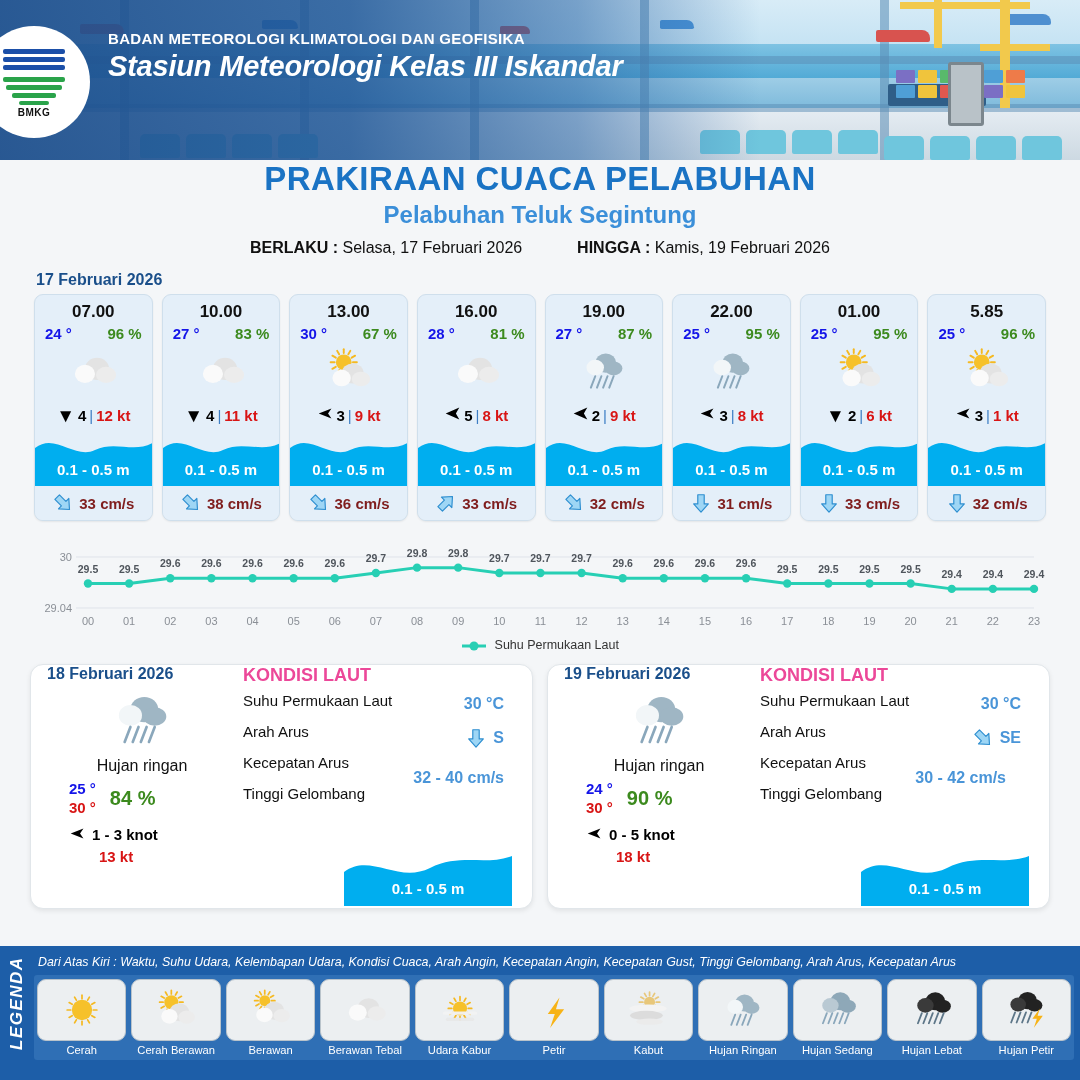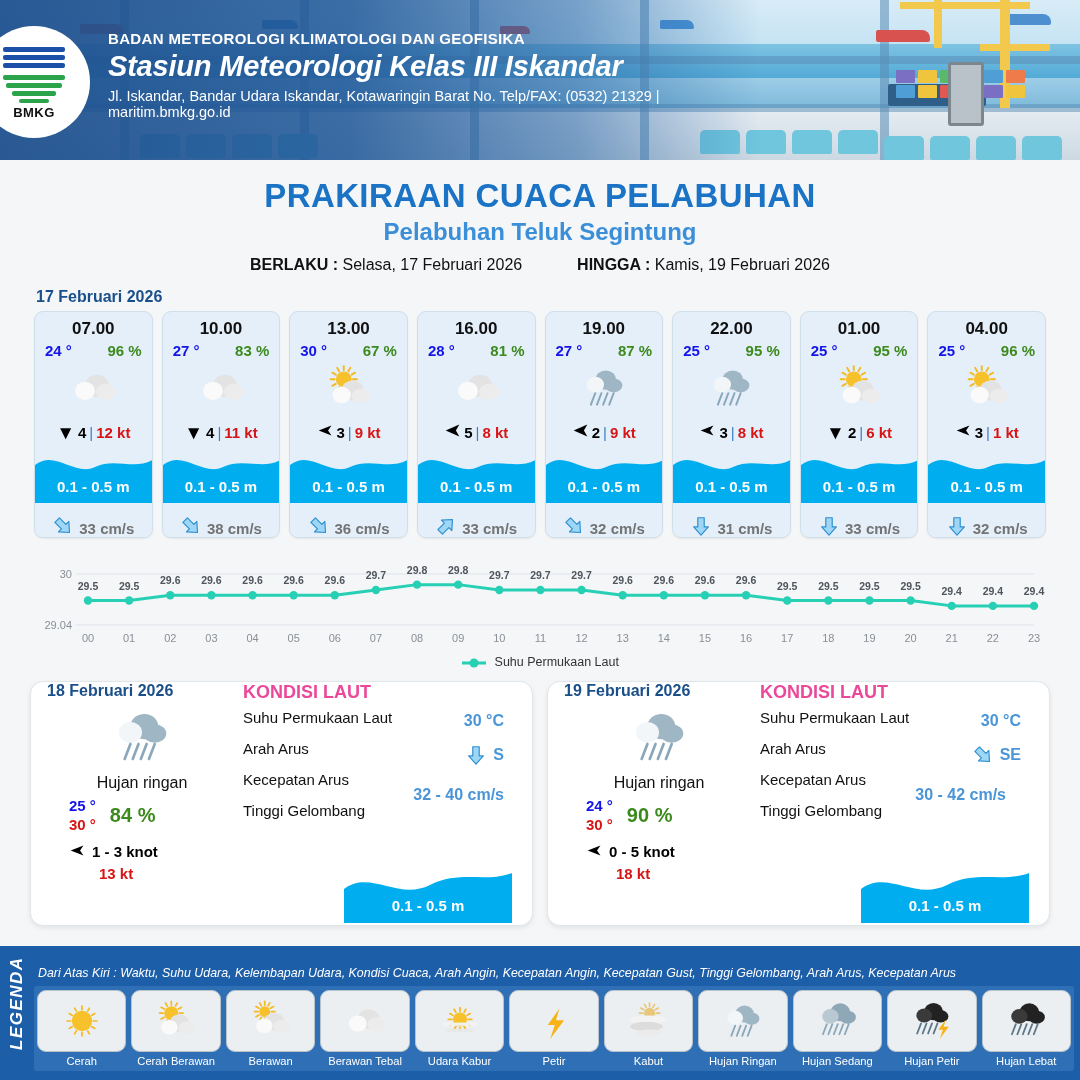--- a/index.html
+++ b/index.html
@@ -42,29 +42,29 @@
      background: linear-gradient(90deg, rgba(28,78,140,.93) 0%, rgba(33,88,152,.86) 46%,
                  rgba(40,100,165,.55) 76%, rgba(40,100,165,0) 100%); }
   .logo-badge {
     position:absolute; left:-22px; top:26px; width:112px; height:112px;
     background:#fff; border-radius:56px;
     display:flex; flex-direction:column; align-items:center; justify-content:center;
   }
   .logo-circle { width:62px; height:58px; position:relative; }
   .lg-arc { position:absolute; left:0; background:#1b4fa8; border-radius:2px; }
   .lg-grn { position:absolute; left:0; background:#2aa34a; border-radius:2px; }
-  .logo-text { font-size:13px; font-weight:bold; letter-spacing:.5px; color:#111; margin-top:2px; }
+  .logo-text { font-size:10px; font-weight:bold; letter-spacing:.5px; color:#111; margin-top:2px; }
 
   .hdr-txt { position:absolute; left:108px; top:30px; width:640px; color:#fff; }
   .hdr-l1 { font-size:15px; font-weight:bold; letter-spacing:.35px; margin-bottom:3px; }
   .hdr-l2 { font-size:29px; font-weight:bold; letter-spacing:-.2px; margin-bottom:5px;font-style:italic; }
   .hdr-l3 { font-size:14.5px; }
 
   
-  .title-main { text-align:center; margin-top:17px; font-size:33px; font-weight:bold;
+  .title-main { text-align:center; font-size:33px; font-weight:bold;
                 color:#1a73c4; letter-spacing:.4px; }
   .title-sub { text-align:center; margin-top:3px; font-size:24px; font-weight:bold; color:#3b8fd9; }
   .valid-row { text-align:center; margin-top:10px; font-size:16px; color:#111; }
   .valid-row b { font-weight:bold; }
   .valid-gap { display:inline-block; width:46px; }
 
   
   .date-label { margin:14px 0 5px 36px; font-size:16px; font-weight:bold; color:#1a4f8a; }
 
   
@@ -82,22 +82,22 @@
   .c-wind { display:flex; align-items:center; justify-content:center; gap:3px;
             height:30px; font-size:15px; font-weight:bold; }
   .wd-arrow { font-size:19px; color:#000; line-height:1; display:inline-block; }
   .w-num { color:#000; }
   .w-sep { color:#3d7ec4; font-weight:normal; }
   .w-kt { color:#d81515; }
   .c-wave { position:relative; height:56px; }
   .c-wave svg { position:absolute; left:0; top:0; }
   .c-wave-txt { position:absolute; left:0; bottom:8px; width:100%; text-align:center;
                 font-size:15px; font-weight:bold; color:#fff; }
-  .c-cur { display:flex; align-items:flex-end; justify-content:center; gap:5px;
-           height:34px; font-size:15px; font-weight:bold; color:#737373; background:#e4eff9; }
+  .c-cur { display:flex; align-items:center; justify-content:center; gap:5px;
+           height:34px; font-size:15px; font-weight:bold; color:#7f1d1d; background:#e4eff9; }
 
   
   .chart-wrap { margin:10px 30px 0 30px; height:105px; position:relative; }
   .chart-legend { text-align:center; font-size:12.5px; color:#333; margin-top:2px; }
   .lg-dot { display:inline-block; vertical-align:middle; margin-right:4px; }
 
   
   .days { display:flex; gap:14px; padding:12px 30px 0; }
   .day {
     flex:1; background:#fff; border:1px solid #e1e6ea; border-radius:13px;
@@ -125,21 +125,21 @@
                    font-size:15px; font-weight:bold; color:#fff; }
 
   
   .legend { position:absolute; left:0; bottom:0; width:1080px; height:134px;
             background:#1d5ea8; display:flex; }
   .leg-side { width:34px; background:#1d5ea8; position:relative; }
   .leg-side span { position:absolute; left:-33px; top:44px; width:100px;
     transform:rotate(-90deg); color:#fff; font-size:17px; font-weight:bold;
     font-style:italic; letter-spacing:1.5px; }
   .leg-body { flex:1; padding:4px 6px 0 0; }
-  .leg-note { color:#fff; font-size:12.4px; font-style:italic; padding:5px 0 6px 4px;margin-top:11px; }
+  .leg-note { color:#fff; font-size:12.4px; font-style:italic; padding:5px 0 6px 4px; }
   .leg-items { display:flex; gap:5px; background:#2f6fb5; border-radius:3px; padding:4px 3px; }
   .leg-item { flex:1; display:flex; flex-direction:column; align-items:center; }
   .leg-box { width:100%; height:62px; background:#eceff1; border:1px solid #b9c3cb;
              border-radius:9px; display:flex; align-items:center; justify-content:center; }
   .leg-lbl { color:#fff; font-size:11.2px; margin-top:3px; white-space:nowrap; }
 </style>
 </head>
 <body>
 
 <div class="header">
@@ -203,21 +203,20 @@
       <div class="lg-grn" style="top:38px; width:56px; left:3px; height:5px;"></div>
       <div class="lg-grn" style="top:46px; width:44px; left:9px; height:5px;"></div>
       <div class="lg-grn" style="top:54px; width:30px; left:16px; height:4px;"></div>
     </div>
     <div class="logo-text">BMKG</div>
   </div>
 
   <div class="hdr-txt">
     <div class="hdr-l1">BADAN METEOROLOGI KLIMATOLOGI DAN GEOFISIKA</div>
     <div class="hdr-l2">Stasiun Meteorologi Kelas III Iskandar</div>
-    <div class="hdr-l3">Jl. Iskandar, Bandar Udara Iskandar, Kotawaringin Barat No. Telp/FAX: (0532) 21329 | maritim.bmkg.go.id</div>
   </div>
 </div>
 
 <div class="title-main">PRAKIRAAN CUACA PELABUHAN</div>
 <div class="title-sub">Pelabuhan Teluk Segintung</div>
 <div class="valid-row">
   <b>BERLAKU :</b>
   <span>Selasa, 17 Februari 2026</span>
   <span class="valid-gap"></span>
   <b>HINGGA :</b>
@@ -500,21 +499,21 @@
         <div class="c-wave-txt">0.1 - 0.5 m</div>
       </div>
       <div class="c-cur">
         <svg width="22" height="22" viewBox="0 0 24 24">
           <path d="M12 2 L20 11 L15.5 11 L15.5 21 L8.5 21 L8.5 11 L4 11 Z" fill="#9ed6f5" stroke="#2f8fd0" stroke-width="1.3" stroke-linejoin="round" transform="rotate(180 12 12)"></path>
         </svg>
         <span>33 cm/s</span>
       </div>
     </div>
     <div class="card">
-      <div class="c-time">04.00</div>
+      <div class="c-time">5.85</div>
       <div class="c-th">
         <span class="c-temp">25 °</span>
         <span class="c-hum">96 %</span>
       </div>
       <div class="c-icon">
         <svg width="56" height="56" viewBox="0 0 64 64">
           <line x1="36.5" y1="22" x2="41" y2="22" stroke="#f5b921" stroke-width="2.2" stroke-linecap="round"></line>
           <line x1="35.093266739736606" y1="27.25" x2="38.99038105676658" y2="29.5" stroke="#f5b921" stroke-width="2.2" stroke-linecap="round"></line>
           <line x1="31.25" y1="31.093266739736606" x2="33.5" y2="34.99038105676658" stroke="#f5b921" stroke-width="2.2" stroke-linecap="round"></line>
           <line x1="26" y1="32.5" x2="26" y2="37" stroke="#f5b921" stroke-width="2.2" stroke-linecap="round"></line>
@@ -922,46 +921,46 @@
               <line x1="33" y1="36" x2="28" y2="49" stroke="#8aa7bb" stroke-width="2.3" stroke-linecap="round"></line>
               <line x1="40" y1="36" x2="35" y2="49" stroke="#8aa7bb" stroke-width="2.3" stroke-linecap="round"></line>
               <line x1="47" y1="36" x2="42" y2="49" stroke="#8aa7bb" stroke-width="2.3" stroke-linecap="round"></line>
             </svg>
           </div>
           <div class="leg-lbl">Hujan Sedang</div>
         </div>
         <div class="leg-item">
           <div class="leg-box">
             <svg width="50" height="50" viewBox="0 0 64 64">
+              <g transform="translate(32,24) scale(1.05)">
+                <ellipse cx="4" cy="-3" rx="12" ry="11" fill="#222222"></ellipse>
+                <ellipse cx="-8" cy="2" rx="10" ry="9" fill="#3a3a3a"></ellipse>
+                <ellipse cx="13" cy="3" rx="10" ry="8" fill="#222222"></ellipse>
+              </g>
+              <line x1="19" y1="36" x2="14" y2="49" stroke="#5d7688" stroke-width="2.3" stroke-linecap="round"></line>
+              <line x1="26" y1="36" x2="21" y2="49" stroke="#5d7688" stroke-width="2.3" stroke-linecap="round"></line>
+              <line x1="33" y1="36" x2="28" y2="49" stroke="#5d7688" stroke-width="2.3" stroke-linecap="round"></line>
+              <line x1="40" y1="36" x2="35" y2="49" stroke="#5d7688" stroke-width="2.3" stroke-linecap="round"></line>
+              <line x1="47" y1="36" x2="42" y2="49" stroke="#5d7688" stroke-width="2.3" stroke-linecap="round"></line>
+            </svg>
+          </div>
+          <div class="leg-lbl">Hujan Lebat</div>
+        </div>
+        <div class="leg-item">
+          <div class="leg-box">
+            <svg width="50" height="50" viewBox="0 0 64 64">
               <g transform="translate(30,23) scale(1)">
                 <ellipse cx="4" cy="-3" rx="12" ry="11" fill="#222222"></ellipse>
                 <ellipse cx="-8" cy="2" rx="10" ry="9" fill="#3a3a3a"></ellipse>
                 <ellipse cx="13" cy="3" rx="10" ry="8" fill="#222222"></ellipse>
               </g>
               <line x1="18" y1="35" x2="13" y2="48" stroke="#5d7688" stroke-width="2.3" stroke-linecap="round"></line>
               <line x1="25" y1="35" x2="20" y2="48" stroke="#5d7688" stroke-width="2.3" stroke-linecap="round"></line>
               <line x1="32" y1="35" x2="27" y2="48" stroke="#5d7688" stroke-width="2.3" stroke-linecap="round"></line>
               <line x1="39" y1="35" x2="34" y2="48" stroke="#5d7688" stroke-width="2.3" stroke-linecap="round"></line>
               <path d="M6 0 L-4 14 L2 14 L-2 26 L10 10 L3 10 Z" fill="#f7b316" transform="translate(44,30) scale(0.95)"></path>
             </svg>
           </div>
           <div class="leg-lbl">Hujan Petir</div>
         </div>
-        <div class="leg-item">
-          <div class="leg-box">
-            <svg width="50" height="50" viewBox="0 0 64 64">
-              <g transform="translate(32,24) scale(1.05)">
-                <ellipse cx="4" cy="-3" rx="12" ry="11" fill="#222222"></ellipse>
-                <ellipse cx="-8" cy="2" rx="10" ry="9" fill="#3a3a3a"></ellipse>
-                <ellipse cx="13" cy="3" rx="10" ry="8" fill="#222222"></ellipse>
-              </g>
-              <line x1="19" y1="36" x2="14" y2="49" stroke="#5d7688" stroke-width="2.3" stroke-linecap="round"></line>
-              <line x1="26" y1="36" x2="21" y2="49" stroke="#5d7688" stroke-width="2.3" stroke-linecap="round"></line>
-              <line x1="33" y1="36" x2="28" y2="49" stroke="#5d7688" stroke-width="2.3" stroke-linecap="round"></line>
-              <line x1="40" y1="36" x2="35" y2="49" stroke="#5d7688" stroke-width="2.3" stroke-linecap="round"></line>
-              <line x1="47" y1="36" x2="42" y2="49" stroke="#5d7688" stroke-width="2.3" stroke-linecap="round"></line>
-            </svg>
-          </div>
-          <div class="leg-lbl">Hujan Lebat</div>
-        </div>
       </div>
   </div>
 </div>
 
 </body></html>

